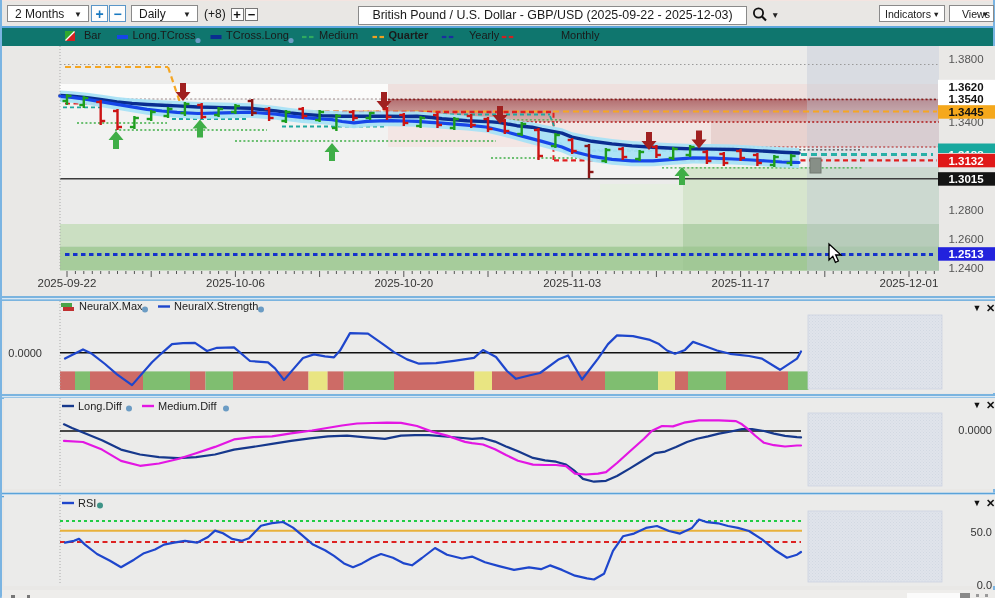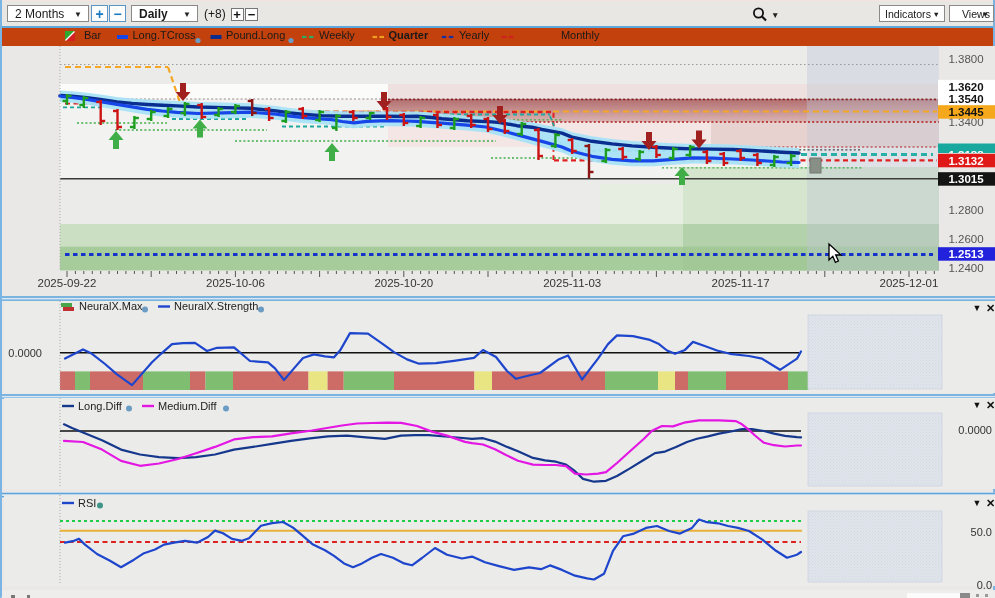--- a/index.html
+++ b/index.html
@@ -2,34 +2,35 @@
 <html><head><meta charset="utf-8"><style>
 * { margin:0; padding:0; box-sizing:border-box; }
 html,body { width:995px; height:598px; overflow:hidden; font-family:"Liberation Sans",sans-serif; }
 #root { position:relative; width:995px; height:598px; background:#e9e8e6; border-left:2px solid #7ab4e2; border-right:2px solid #7ab4e2; border-bottom:2px solid #9ec4e8; }
 #topline { position:absolute; left:0; top:0; width:100%; height:2px; background:#f4e4e0; }
 #toolbar { position:absolute; left:0; top:1px; width:100%; height:25px; background:#e9e7e4; }
 #tbline { position:absolute; left:0; top:26px; width:100%; height:2px; background:#5ea7dd; }
 .sel { position:absolute; background:#fff; border:1px solid #8a8a8a; font-size:12px; color:#1a1a1a; display:flex; align-items:center; padding-left:7px; }
 .sel .arr { position:absolute; right:6px; top:50%; transform:translateY(-50%); font-size:8px; color:#222; }
 .btn { position:absolute; background:#fdfdfd; border:1px solid #8a8a8a; display:flex; align-items:center; justify-content:center; font-weight:bold; }
-#legend { position:absolute; left:0; top:28px; width:100%; height:18px; background:#c2410c; font-size:11px; color:#1a1a1a; }
+#legend { position:absolute; left:0; top:28px; width:100%; height:18px; background:#0f766e; font-size:11px; color:#1a1a1a; }
 .litem { position:absolute; top:1px; }
 svg { position:absolute; left:0; top:0; }
 </style></head><body>
 <div id="root">
 <div id="topline"></div>
 <div id="toolbar">
   <div class="sel" style="left:5px; top:4px; width:82px; height:17px;">2 Months<span class="arr">▼</span></div>
   <div class="btn" style="left:89px; top:4px; width:17px; height:17px; color:#1878c0; border-color:#5a96c8; font-size:14px;">+</div>
   <div class="btn" style="left:107px; top:4px; width:17px; height:17px; color:#1878c0; border-color:#5a96c8; font-size:14px;">−</div>
-  <div class="sel" style="left:129px; top:4px; width:67px; height:17px;font-weight:bold;">Daily<span class="arr">▼</span></div>
+  <div class="sel" style="left:129px; top:4px; width:67px; height:17px;">Daily<span class="arr">▼</span></div>
   <div style="position:absolute; left:202px; top:6px; font-size:12px; color:#1a1a1a;">(+8)</div>
   <div class="btn" style="left:228.5px; top:7px; width:13px; height:12.5px; color:#111; font-size:13px; border-color:#777;">+</div>
   <div class="btn" style="left:243px; top:7px; width:13px; height:12.5px; color:#111; font-size:13px; border-color:#777;">−</div>
+  <div class="sel" style="left:356px; top:4.5px; width:389px; height:19px; font-size:12.4px; white-space:nowrap; justify-content:center; padding-left:0;">British Pound / U.S. Dollar - GBP/USD (2025-09-22 - 2025-12-03)</div>
   <svg width="20" height="20" style="left:748px; top:4px;" viewBox="0 0 20 20">
         <circle cx="8.5" cy="8" r="4.6" fill="none" stroke="#111" stroke-width="1.8"></circle>
         <line x1="12" y1="11.5" x2="16" y2="15.5" stroke="#111" stroke-width="2.2"></line>
       </svg>
   <div style="position:absolute; left:769px; top:9px; font-size:8.5px; color:#222;">▼</div>
   <div class="sel" style="left:877px; top:4px; width:66px; height:17px; font-size:10.6px; padding-left:5px;">Indicators<span class="arr" style="font-size:7.5px; right:4px;">▼</span></div>
   <div class="sel" style="left:947px; top:4px; width:45px; height:17px; font-size:10.6px; padding-left:12px;">Views<span class="arr" style="font-size:7.5px; right:4px;">▼</span></div>
 </div>
 <div id="tbline"></div>
 <div id="legend">
@@ -48,24 +49,24 @@
     <line x1="377.5" y1="9" x2="382" y2="9" stroke="#efa020" stroke-width="2.2"></line>
     <line x1="439.8" y1="9" x2="444.3" y2="9" stroke="#1a2f9f" stroke-width="2.2"></line>
     <line x1="446.8" y1="9" x2="451.3" y2="9" stroke="#1a2f9f" stroke-width="2.2"></line>
     <line x1="499.8" y1="9" x2="504.3" y2="9" stroke="#d02020" stroke-width="2.2"></line>
     <line x1="506.8" y1="9" x2="511.3" y2="9" stroke="#d02020" stroke-width="2.2"></line>
     <circle cx="196" cy="12.5" r="2.6" fill="#6b9cc4"></circle>
     <circle cx="289" cy="12.5" r="2.6" fill="#6b9cc4"></circle>
 
   </svg>
   <div class="litem" style="left:130.5px;">Long.TCross</div>
-  <div class="litem" style="left:224px;">Pound.Long</div>
-  <div class="litem" style="left:317px;">Weekly</div>
+  <div class="litem" style="left:224px;">TCross.Long</div>
+  <div class="litem" style="left:317px;">Medium</div>
   <div class="litem" style="left:386.5px;font-weight:bold;">Quarter</div>
-  <div class="litem" style="left:457px;">Yearly</div>
+  <div class="litem" style="left:467px;">Yearly</div>
   <div class="litem" style="left:516.9px;padding-left:42px;">Monthly</div>
 </div>
 <svg width="995" height="598" viewBox="0 0 995 598">
 <defs>
 <linearGradient id="bandgrad" x1="0" y1="0" x2="0" y2="1">
   <stop offset="0" stop-color="#b26e70"></stop>
   <stop offset="0.45" stop-color="#c48d8c"></stop>
   <stop offset="1" stop-color="#dab4b2"></stop>
 </linearGradient>
 <pattern id="hatch" width="3" height="3" patternUnits="userSpaceOnUse">

